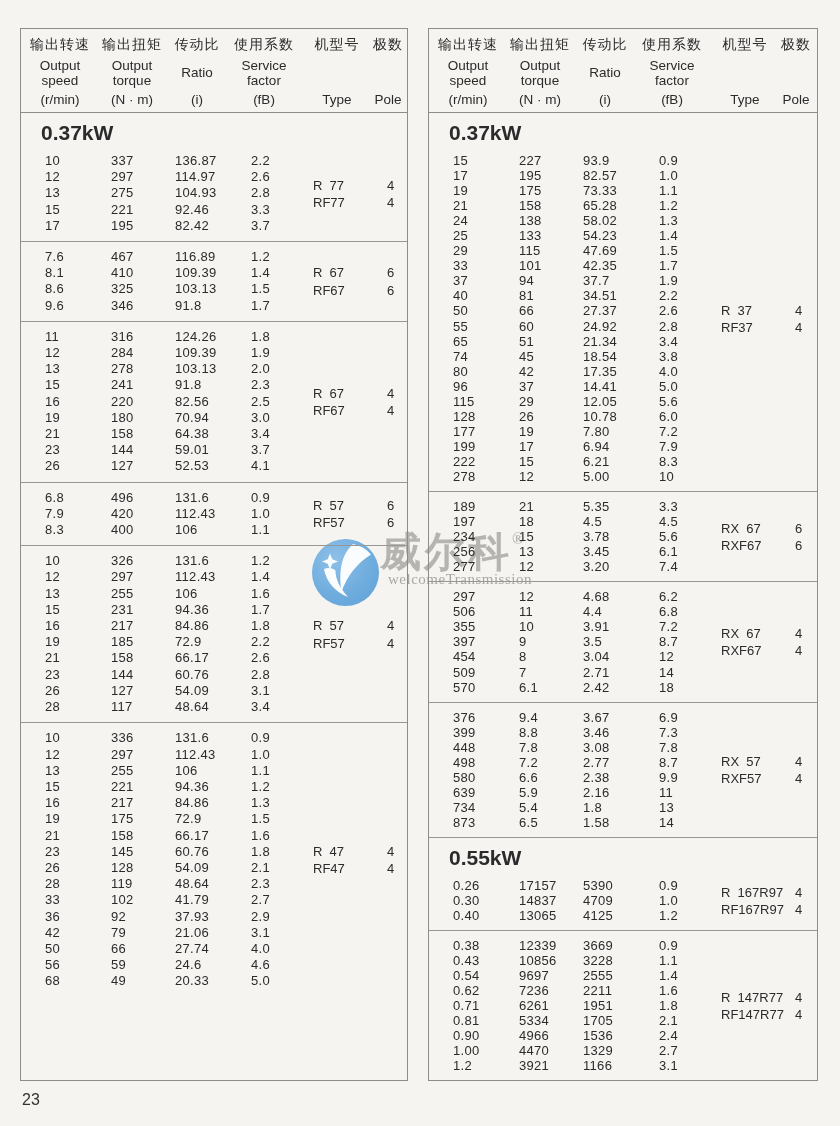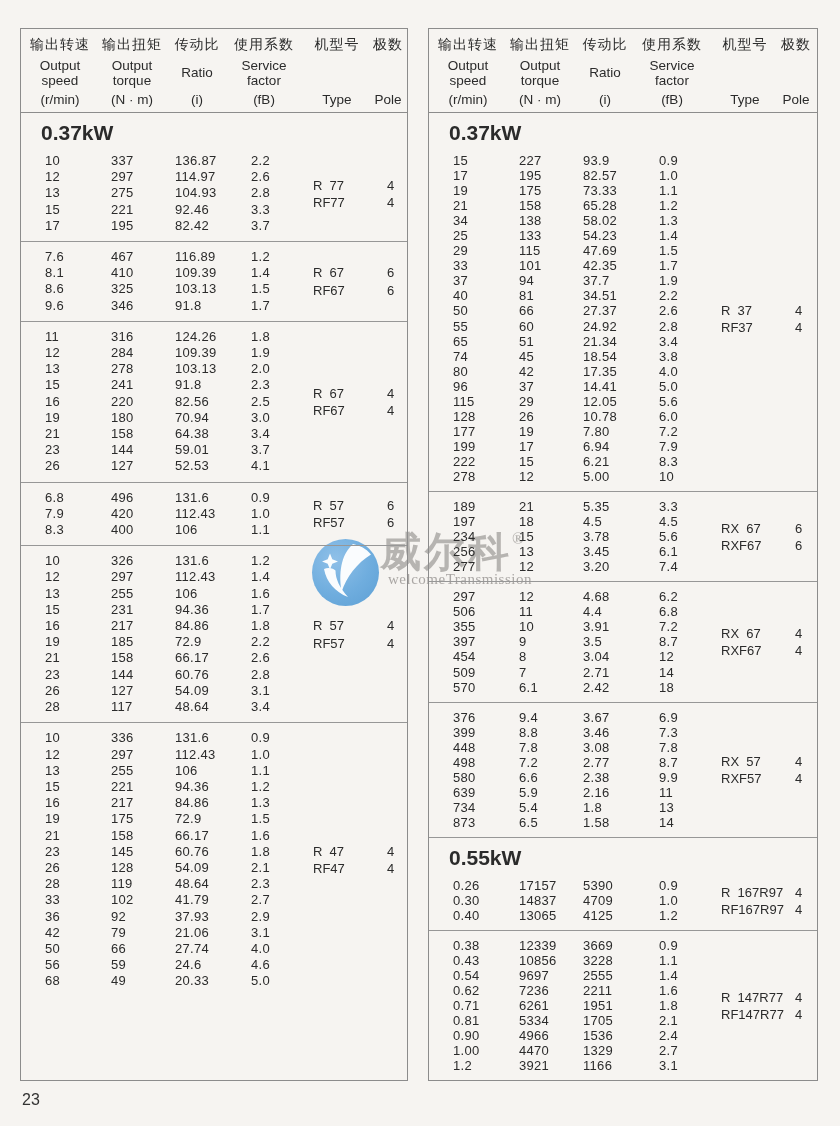--- a/index.html
+++ b/index.html
@@ -517,21 +517,21 @@
         <div class="cell">73.33</div>
         <div class="cell">1.1</div>
       </div>
       <div class="row">
         <div class="cell">21</div>
         <div class="cell">158</div>
         <div class="cell">65.28</div>
         <div class="cell">1.2</div>
       </div>
       <div class="row">
-        <div class="cell">34</div>
+        <div class="cell">24</div>
         <div class="cell">138</div>
         <div class="cell">58.02</div>
         <div class="cell">1.3</div>
       </div>
       <div class="row">
         <div class="cell">25</div>
         <div class="cell">133</div>
         <div class="cell">54.23</div>
         <div class="cell">1.4</div>
       </div>

